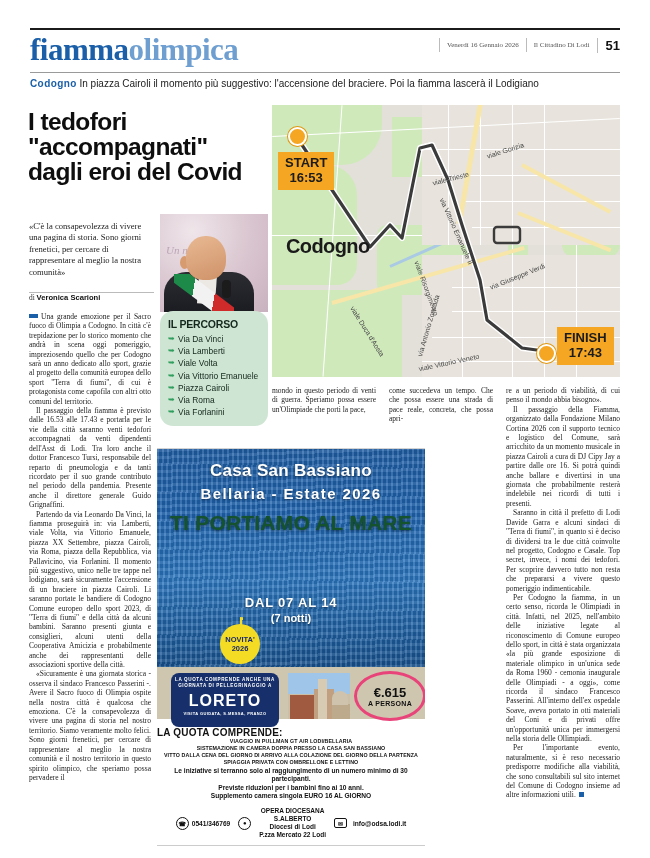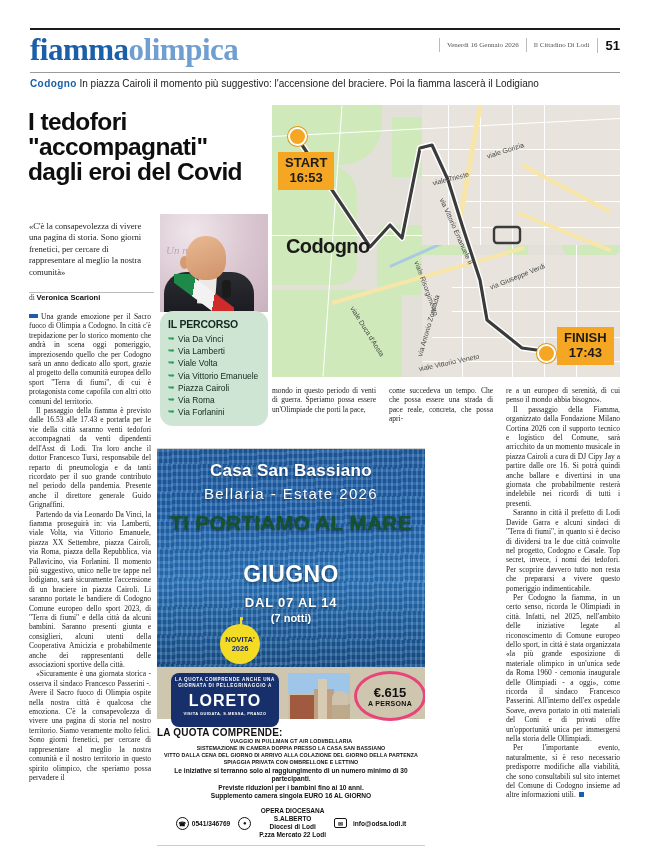--- a/index.html
+++ b/index.html
@@ -187,21 +187,21 @@
       repeating-linear-gradient(178deg, rgba(255,255,255,.10) 0 3px, rgba(0,0,0,.06) 3px 7px),
       linear-gradient(180deg,#1f5fa6 0%, #1f64b0 28%, #2a76bf 60%, #17528f 100%);
   }
   .ad .t-casa{
     position:absolute;left:0;top:12px;width:268px;text-align:center;
     color:#fff;font-size:17px;font-weight:bold;letter-spacing:.3px;
     text-shadow:0 1px 2px rgba(0,0,0,.45);
   }
   .ad .t-bell{
     position:absolute;left:0;top:36px;width:268px;text-align:center;
-    color:#fff;font-size:15px;font-weight:normal;letter-spacing:1.4px;
+    color:#fff;font-size:15px;font-weight:bold;letter-spacing:1.4px;
     text-shadow:0 1px 2px rgba(0,0,0,.45);
   }
   .ad .t-mare{
     position:absolute;left:0;top:62px;width:268px;text-align:center;
     color:#14532d;font-size:21px;font-weight:bold;line-height:23px;letter-spacing:.2px;
     text-shadow:0 1px 3px rgba(0,0,0,.5);
   }
   .ad .t-giugno{
     position:absolute;left:0;top:112px;width:268px;text-align:center;
     color:#fff;font-size:23px;font-weight:bold;letter-spacing:.4px;
@@ -424,33 +424,32 @@
 
   <div class="col c2">
     <p class="first">mondo in questo periodo di venti di guerra. Speriamo possa essere un'Olimpiade che porti la pace,</p>
   </div>
 
   <div class="col c3">
     <p class="first">come succedeva un tempo. Che che possa essere una strada di pace reale, concreta, che possa apri-</p>
   </div>
 
   <div class="col c4">
-    <p class="first">re a un europeo di serenità, di cui penso il mondo abbia bisogno».</p>
+    <p class="first">re a un periodo di viabilità, di cui penso il mondo abbia bisogno».</p>
     <p>Il passaggio della Fiamma, organizzato dalla Fondazione Milano Cortina 2026 con il supporto tecnico e logistico del Comune, sarà arricchito da un momento musicale in piazza Cairoli a cura di DJ Cipy Jay a partire dalle ore 16. Si potrà quindi anche ballare e divertirsi in una giornata che probabilmente resterà indelebile nei ricordi di tutti i presenti.</p>
     <p>Saranno in città il prefetto di Lodi Davide Garra e alcuni sindaci di "Terra di fiumi", in quanto si è deciso di dividersi tra le due città coinvolte nel progetto, Codogno e Casale. Top secret, invece, i nomi dei tedofori. Per scoprire davvero tutto non resta che prepararsi a vivere questo pomeriggio indimenticabile.</p>
     <p>Per Codogno la fiamma, in un certo senso, ricorda le Olimpiadi in città. Infatti, nel 2025, nell'ambito delle iniziative legate al riconoscimento di Comune europeo dello sport, in città è stata organizzata «la più grande esposizione di materiale olimpico in un'unica sede da Roma 1960 - cemonia inaugurale delle Olimpiadi - a oggi», come ricorda il sindaco Francesco Passerini. All'interno dell'ex ospedale Soave, aveva portato in otti materiali del Coni e di privati offre un'opportunità unica per immergersi nella storia delle Ollimpiadi.</p>
     <p><span>Per l'importante evento, naturalmente, si è reso necessario predisporre modifiche alla viabilità, che sono consultabili sul sito internet del Comune di Codogno insieme ad altre informazioni utili.</span><span class="endsq"></span></p>
   </div>
 
   <div class="ad">
     <div class="sea"></div>
     <div class="t-casa">Casa San Bassiano</div>
     <div class="t-bell">Bellaria  -  Estate 2026</div>
     <div class="t-mare">TI PORTIAMO AL MARE</div>
-    <div class="t-giugno">GIUGNO</div>
     <div class="t-dal">DAL 07 AL 14</div>
     <div class="t-notti">(7 notti)</div>
 
     <div class="sunburst">
       <div class="rays"></div>
       <div class="disc">
         <span>NOVITA'</span>
         <span>2026</span>
       </div>
     </div>

